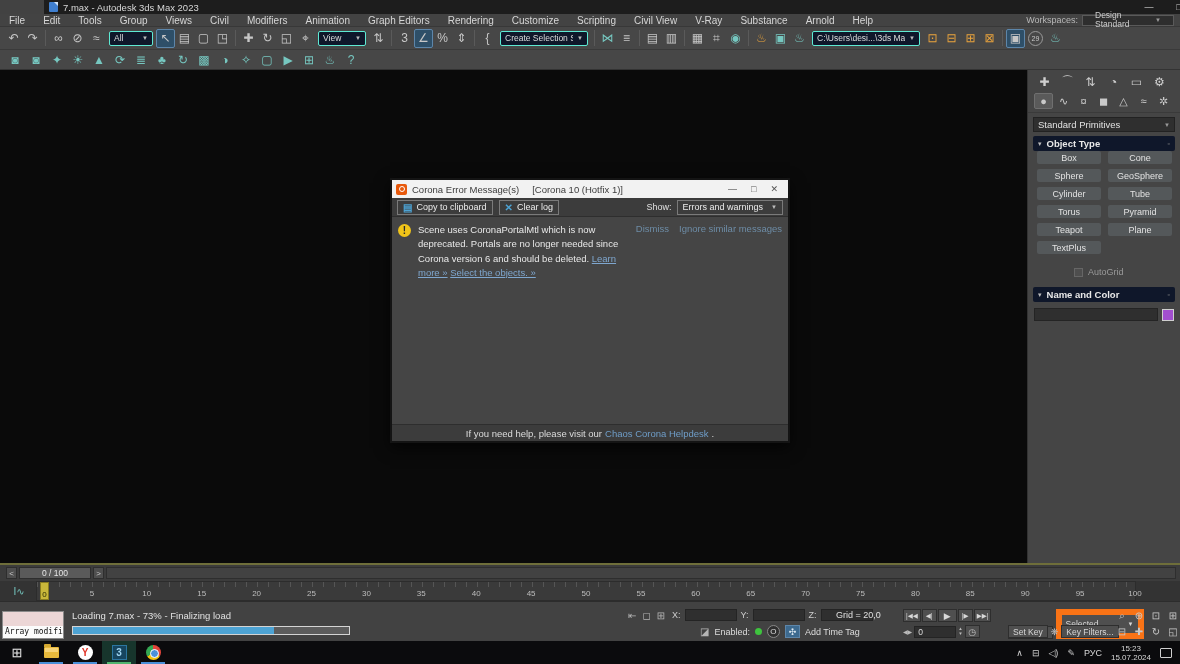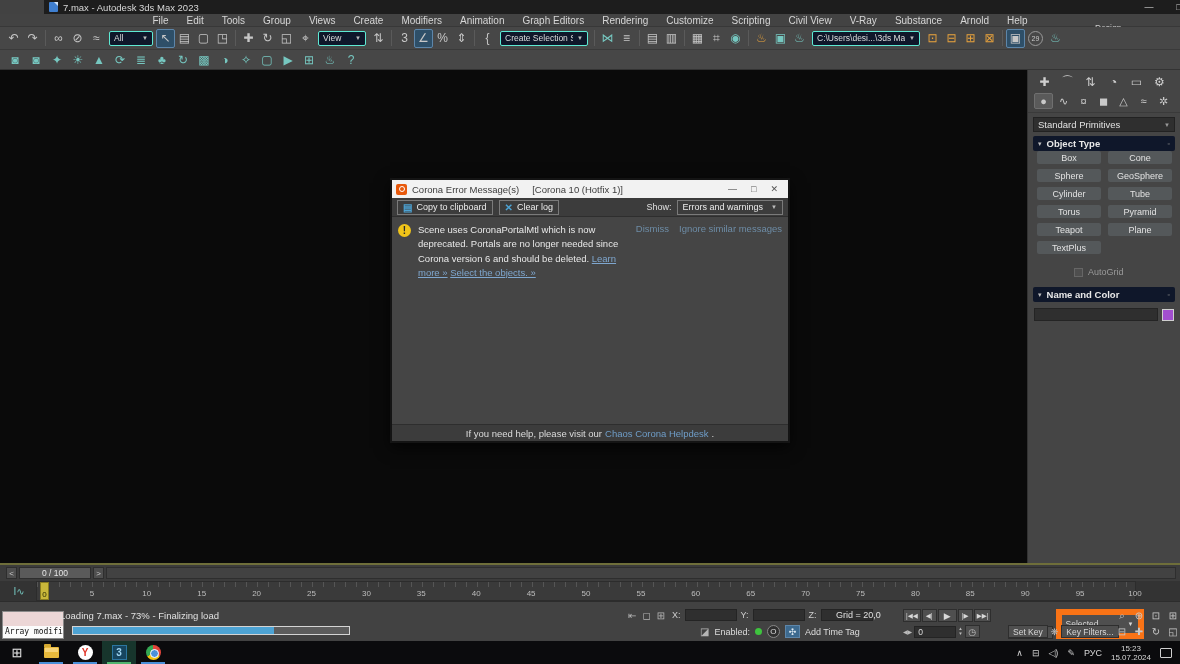--- a/index.html
+++ b/index.html
@@ -6,21 +6,21 @@
   *{box-sizing:border-box;font-family:"Liberation Sans",sans-serif;}
   #stage{position:relative;width:1180px;height:664px;background:#424242;overflow:hidden;}
   .abs{position:absolute;}
   
   #titlebar{left:0;top:0;width:1180px;height:14px;background:#1d1d1d;color:#d8d8d8;font-size:9.5px;display:flex;align-items:center;margin-left:44px;}
   #doc-icon{width:9px;height:10px;background:#3f7fd0;margin:0 5px 0 5px;border-radius:1px;position:relative;}
   #doc-icon:after{content:"";position:absolute;right:0;top:0;border:2px solid #cfe2f7;border-left-color:transparent;border-bottom-color:transparent;}
   .win-ctrls{margin-left:auto;display:flex;height:100%;}
   .win-btn{width:30px;height:100%;display:flex;align-items:center;justify-content:center;color:#cccccc;font-size:9px;}
   
-  #menubar{left:0;top:14px;width:1180px;height:13px;background:#434343;display:flex;align-items:center;border-bottom:1px solid #383838;flex-direction:column;}
+  #menubar{left:0;top:14px;width:1180px;height:13px;background:#434343;display:flex;align-items:center;border-bottom:1px solid #383838;}
   .menu-item{padding:0 9px;font-size:10px;color:#d6d6d6;line-height:13px;white-space:nowrap;}
   #workspaces{margin-left:auto;display:flex;align-items:center;gap:4px;padding-right:6px;}
   #workspaces .lbl{font-size:9px;color:#b8b8b8;}
   .mini-drop{background:#2e2e2e;border:1px solid #5a5a5a;color:#cfcfcf;font-size:8.5px;height:11px;line-height:9px;padding:0 12px;display:flex;align-items:center;gap:4px;}
   .mini-drop .arr{font-size:6px;color:#9a9a9a;margin-left:auto;}
   
   #toolbar-main{left:0;top:27px;width:1180px;height:23px;background:#474747;border-bottom:1px solid #3a3a3a;display:flex;align-items:center;padding-left:4px;}
   #toolbar-custom{left:0;top:50px;width:1180px;height:20px;background:#474747;border-bottom:1px solid #333;display:flex;align-items:center;padding-left:6px;gap:3px;}
   .tb-icon{width:19px;height:19px;display:flex;align-items:center;justify-content:center;color:#c7c7c7;font-size:12px;border:1px solid transparent;border-radius:2px;flex:0 0 auto;}
   .tb-icon.hl{background:#2e4f68;border-color:#5d86aa;}
@@ -85,21 +85,21 @@
   #mini-curve{position:absolute;left:6px;top:3px;width:26px;height:15px;color:#76c7c0;font-size:10px;display:flex;align-items:center;justify-content:center;}
   #ruler{position:absolute;left:36px;top:0;width:1100px;height:20px;background:#3a3a3a;border:1px solid #2c2c2c;
          background-image:repeating-linear-gradient(90deg,#555 0 1px,transparent 1px 11px);background-size:100% 5px;background-repeat:no-repeat;}
   .tick-label{position:absolute;top:7px;transform:translateX(-50%);font-size:8px;color:#bdbdbd;}
   #frame-marker{position:absolute;left:3px;top:0;width:9px;height:18px;background:#c9b73a;border:1px solid #8a7d20;color:#2b2b00;font-size:8px;display:flex;align-items:flex-end;justify-content:center;}
   
   #statusbar{left:0;top:601px;width:1180px;height:40px;background:#424242;border-top:1px solid #2c2c2c;font-size:9px;color:#ddd;}
   #listener{position:absolute;left:2px;top:9px;width:62px;height:28px;border:1px solid #8a8a8a;}
   #listener .pink{height:14px;background:#ecd6d6;}
   #listener .white{height:12px;background:#fbfbfb;color:#111;font-family:"DejaVu Sans Mono",monospace;font-size:8px;line-height:12px;padding-left:2px;white-space:nowrap;overflow:hidden;}
-  #loading-text{position:absolute;left:60px;top:8px;font-size:9.5px;color:#e0e0e0;}
+  #loading-text{position:absolute;left:72px;top:8px;font-size:9.5px;color:#e0e0e0;}
   #progress{position:absolute;left:72px;top:24px;width:278px;height:9px;background:#5c5c5c;border:1px solid #d4d4d4;}
   #progress .fill{height:100%;background:#4da3d4;}
   #mini-icons-1{position:absolute;left:628px;top:8px;display:flex;gap:6px;color:#b5b5b5;font-size:10px;}
   #coords{position:absolute;left:672px;top:7px;display:flex;align-items:center;gap:4px;}
   .coord-lbl{color:#cfcfcf;}
   .coord-field{width:52px;height:12px;background:#2f2f2f;border:1px solid #242424;}
   #grid-text{position:absolute;left:836px;top:8px;color:#e0e0e0;font-size:9px;}
   #row2-mid{position:absolute;left:700px;top:23px;display:flex;align-items:center;gap:5px;}
   #enabled-dot{width:7px;height:7px;border-radius:50%;background:#3ec43e;}
   .circle-btn{width:13px;height:13px;border-radius:50%;background:#2f2f2f;border:1px solid #888;color:#ddd;font-size:8px;display:flex;align-items:center;justify-content:center;}
@@ -152,21 +152,21 @@
     </div>
   </div>
 
   <div id="menubar" class="abs">
     <div id="menu-items" style="display:flex;">
         <div class="menu-item">File</div>
         <div class="menu-item">Edit</div>
         <div class="menu-item">Tools</div>
         <div class="menu-item">Group</div>
         <div class="menu-item">Views</div>
-        <div class="menu-item">Create</div>
+        <div class="menu-item">Civil</div>
         <div class="menu-item">Modifiers</div>
         <div class="menu-item">Animation</div>
         <div class="menu-item">Graph Editors</div>
         <div class="menu-item">Rendering</div>
         <div class="menu-item">Customize</div>
         <div class="menu-item">Scripting</div>
         <div class="menu-item">Civil View</div>
         <div class="menu-item">V-Ray</div>
         <div class="menu-item">Substance</div>
         <div class="menu-item">Arnold</div>

